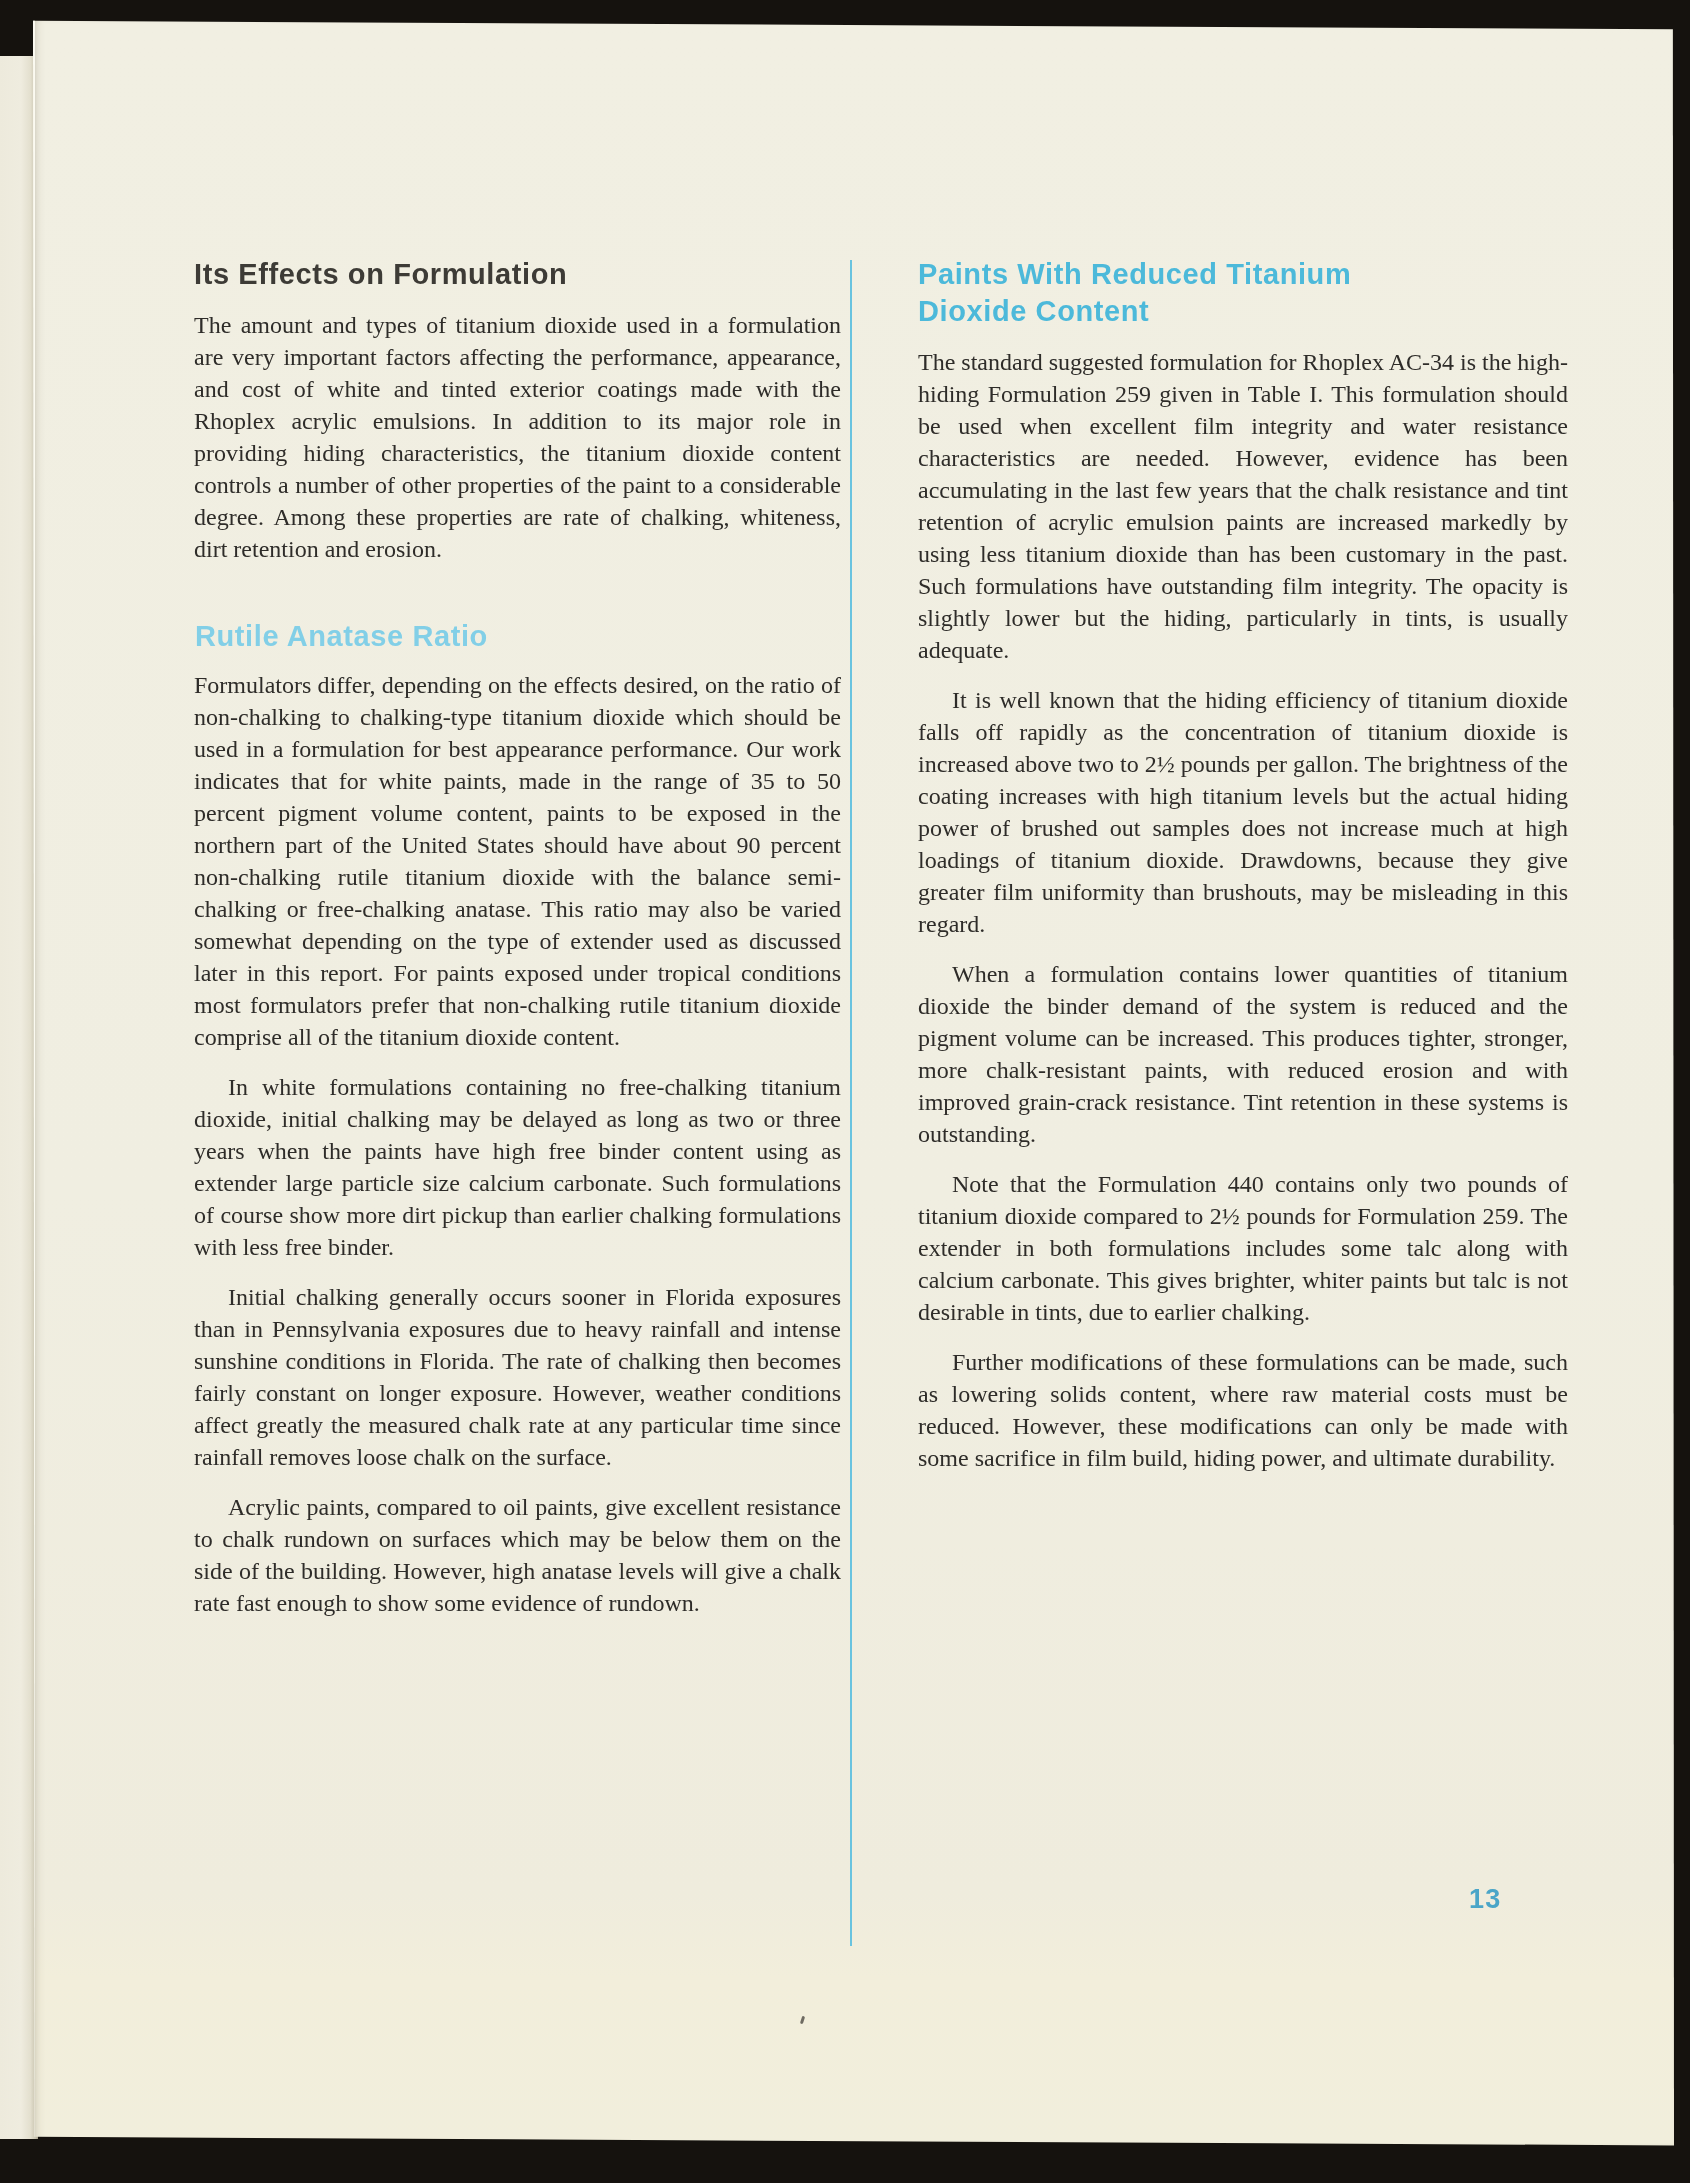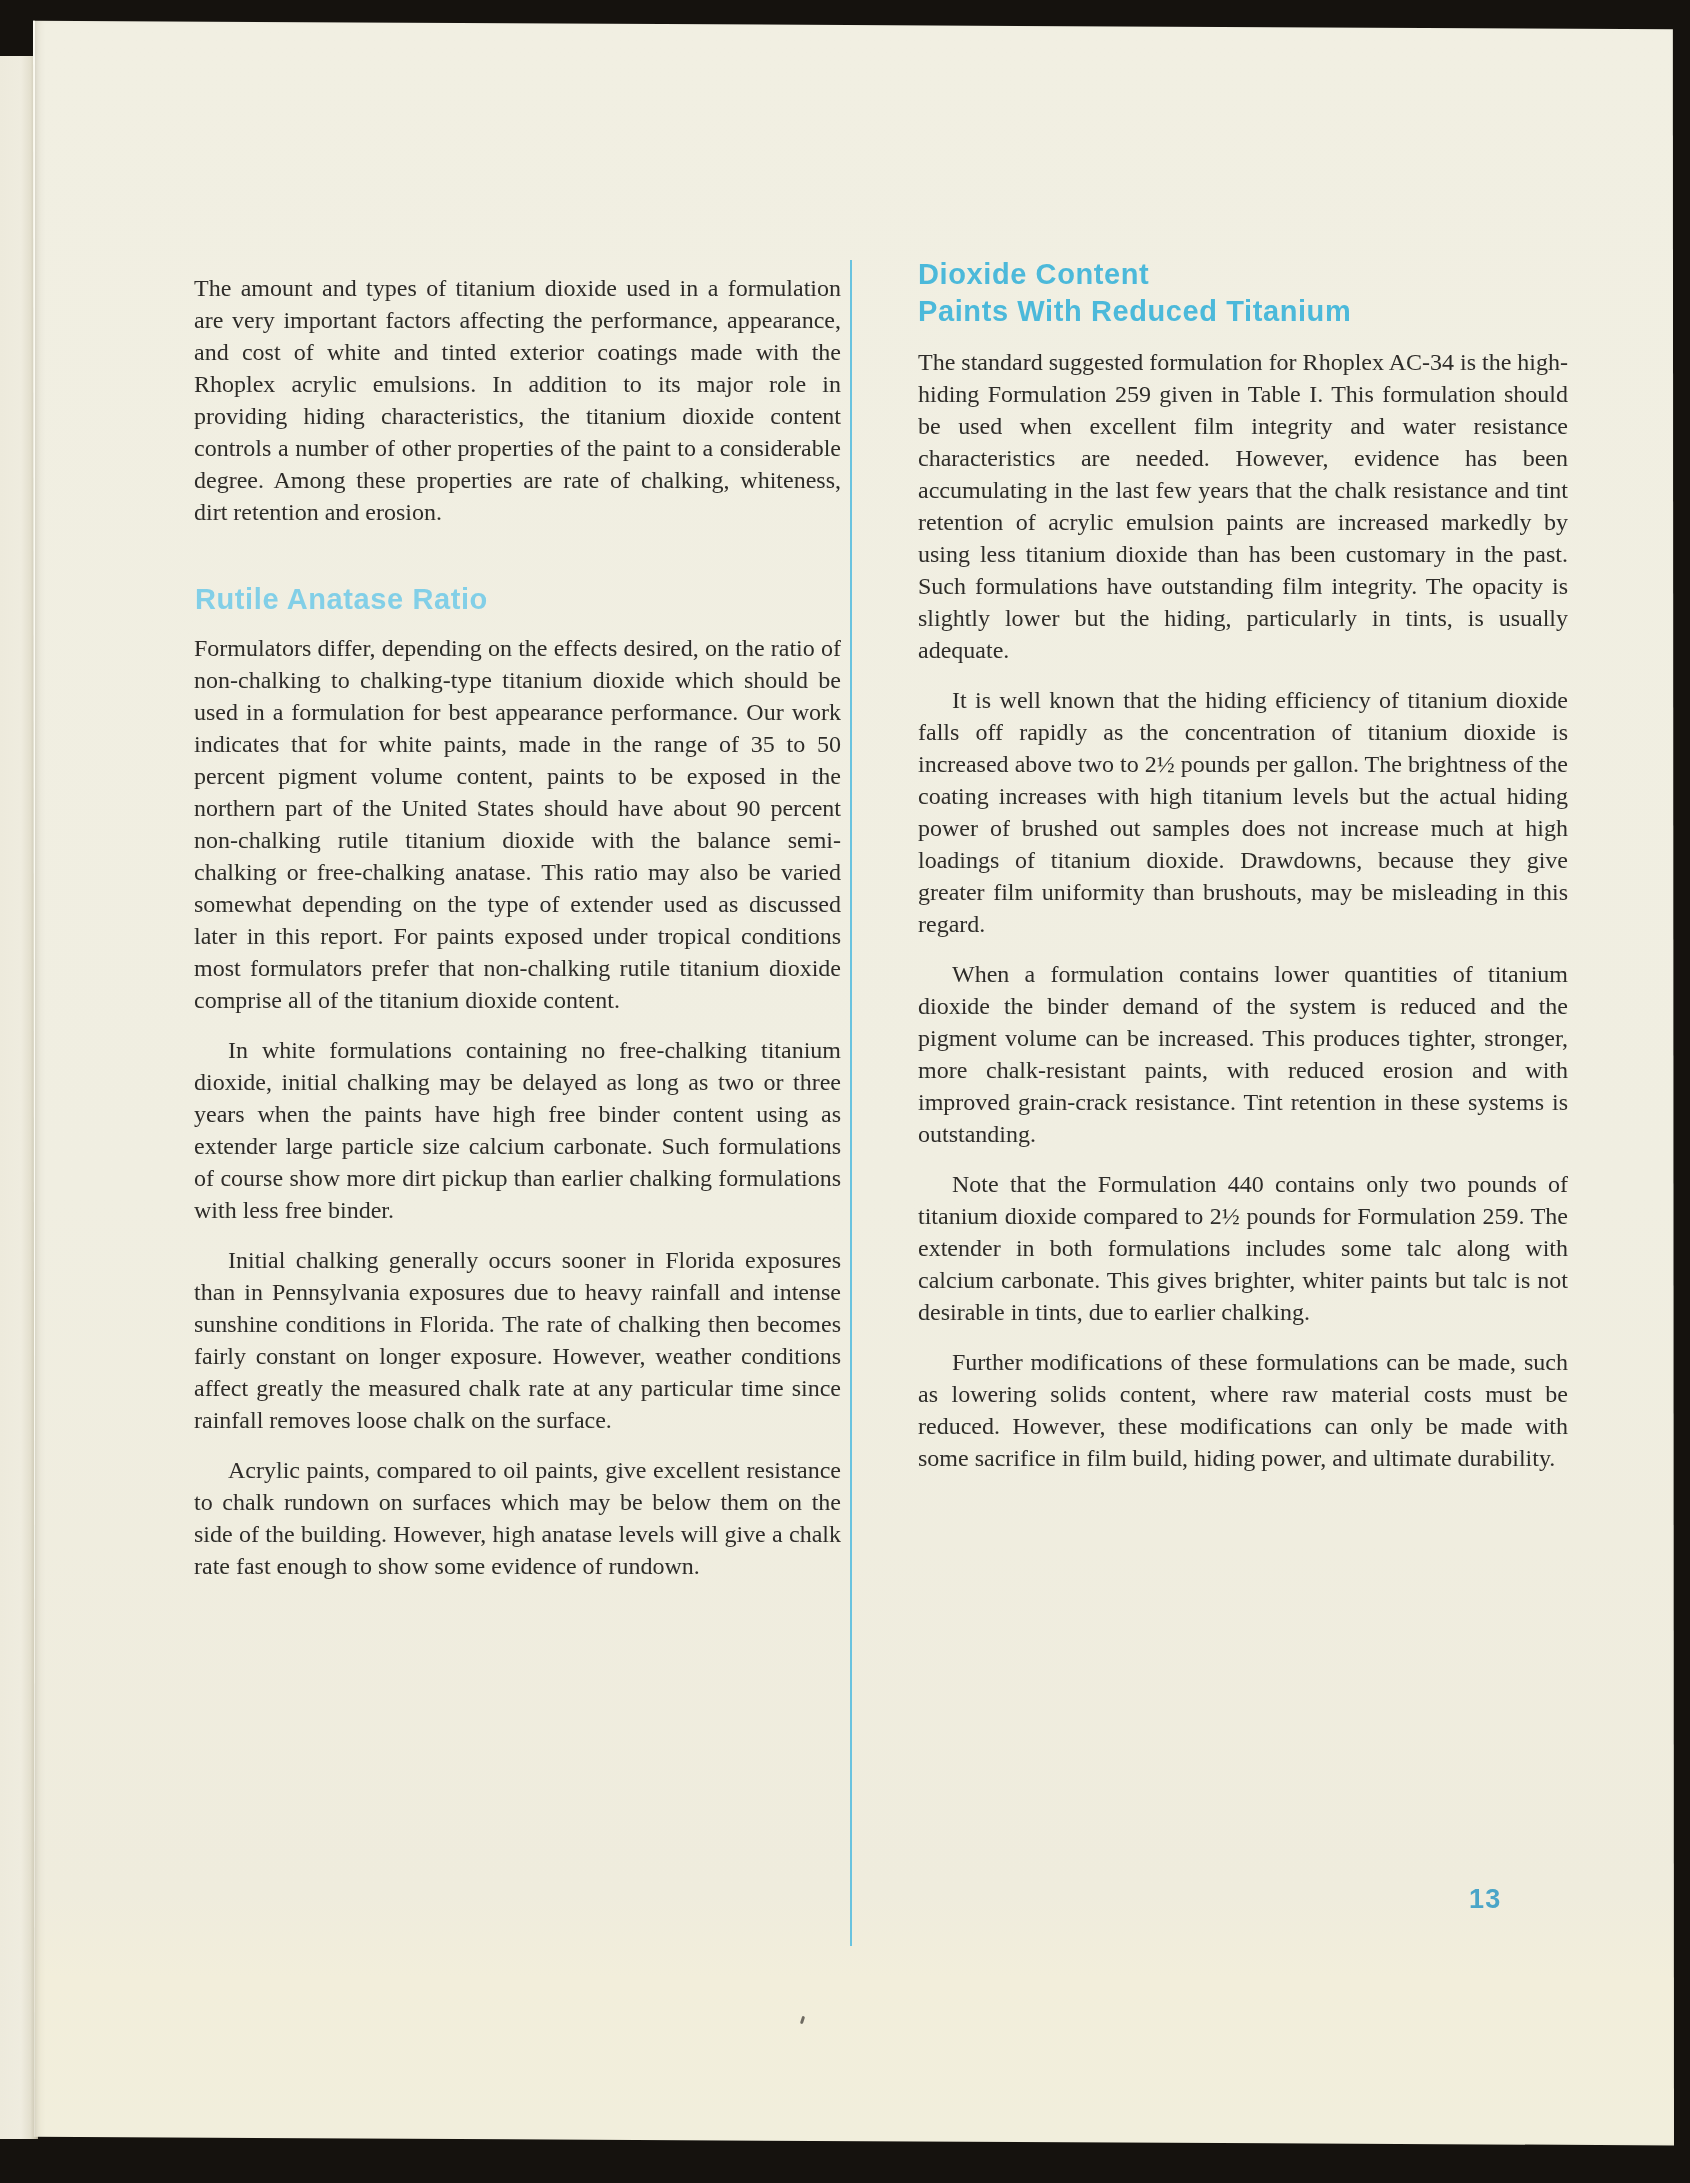--- a/index.html
+++ b/index.html
@@ -98,38 +98,39 @@
 
 <div id="screenshot">
 
   <div class="under-page"></div>
 
   <div class="page">
     <div class="crease-highlight"></div>
 
     <div class="column left">
       <h2 class="col-heading">
+        <span>Its Effects on Formulation</span>
       </h2>
 
       <p class="body-par first">The amount and types of titanium dioxide used in a formulation are very important factors affecting the performance, appearance, and cost of white and tinted exterior coatings made with the Rhoplex acrylic emulsions. In addition to its major role in providing hiding characteristics, the titanium dioxide content controls a number of other properties of the paint to a considerable degree. Among these properties are rate of chalking, whiteness, dirt retention and erosion.</p>
 
       <h3 class="sub-heading">Rutile Anatase Ratio</h3>
 
       <p class="body-par after-sub">Formulators differ, depending on the effects desired, on the ratio of non-chalking to chalking-type titanium dioxide which should be used in a formulation for best appearance performance. Our work indicates that for white paints, made in the range of 35 to 50 percent pigment volume content, paints to be exposed in the northern part of the United States should have about 90 percent non-chalking rutile titanium dioxide with the balance semi-chalking or free-chalking anatase. This ratio may also be varied somewhat depending on the type of extender used as discussed later in this report. For paints exposed under tropical conditions most formulators prefer that non-chalking rutile titanium dioxide comprise all of the titanium dioxide content.</p>
       <p class="body-par indent">In white formulations containing no free-chalking titanium dioxide, initial chalking may be delayed as long as two or three years when the paints have high free binder content using as extender large particle size calcium carbonate. Such formulations of course show more dirt pickup than earlier chalking formulations with less free binder.</p>
       <p class="body-par indent">Initial chalking generally occurs sooner in Florida exposures than in Pennsylvania exposures due to heavy rainfall and intense sunshine conditions in Florida. The rate of chalking then becomes fairly constant on longer exposure. However, weather conditions affect greatly the measured chalk rate at any particular time since rainfall removes loose chalk on the surface.</p>
       <p class="body-par indent">Acrylic paints, compared to oil paints, give excellent resistance to chalk rundown on surfaces which may be below them on the side of the building. However, high anatase levels will give a chalk rate fast enough to show some evidence of rundown.</p>
     </div>
 
     <div class="divider"></div>
 
     <div class="column right">
       <h2 class="col-heading">
+        <span>Paints With Reduced Titanium</span>
         <span>Dioxide Content</span>
-        <span>Paints With Reduced Titanium</span>
       </h2>
 
       <p class="body-par first">The standard suggested formulation for Rhoplex AC-34 is the high-hiding Formulation 259 given in Table I. This formulation should be used when excellent film integrity and water resistance characteristics are needed. However, evidence has been accumulating in the last few years that the chalk resistance and tint retention of acrylic emulsion paints are increased markedly by using less titanium dioxide than has been customary in the past. Such formulations have outstanding film integrity. The opacity is slightly lower but the hiding, particularly in tints, is usually adequate.</p>
       <p class="body-par indent">It is well known that the hiding efficiency of titanium dioxide falls off rapidly as the concentration of titanium dioxide is increased above two to 2½ pounds per gallon. The brightness of the coating increases with high titanium levels but the actual hiding power of brushed out samples does not increase much at high loadings of titanium dioxide. Drawdowns, because they give greater film uniformity than brushouts, may be misleading in this regard.</p>
       <p class="body-par indent">When a formulation contains lower quantities of titanium dioxide the binder demand of the system is reduced and the pigment volume can be increased. This produces tighter, stronger, more chalk-resistant paints, with reduced erosion and with improved grain-crack resistance. Tint retention in these systems is outstanding.</p>
       <p class="body-par indent">Note that the Formulation 440 contains only two pounds of titanium dioxide compared to 2½ pounds for Formulation 259. The extender in both formulations includes some talc along with calcium carbonate. This gives brighter, whiter paints but talc is not desirable in tints, due to earlier chalking.</p>
       <p class="body-par indent">Further modifications of these formulations can be made, such as lowering solids content, where raw material costs must be reduced. However, these modifications can only be made with some sacrifice in film build, hiding power, and ultimate durability.</p>
     </div>
 
     <div class="page-number">13</div>

